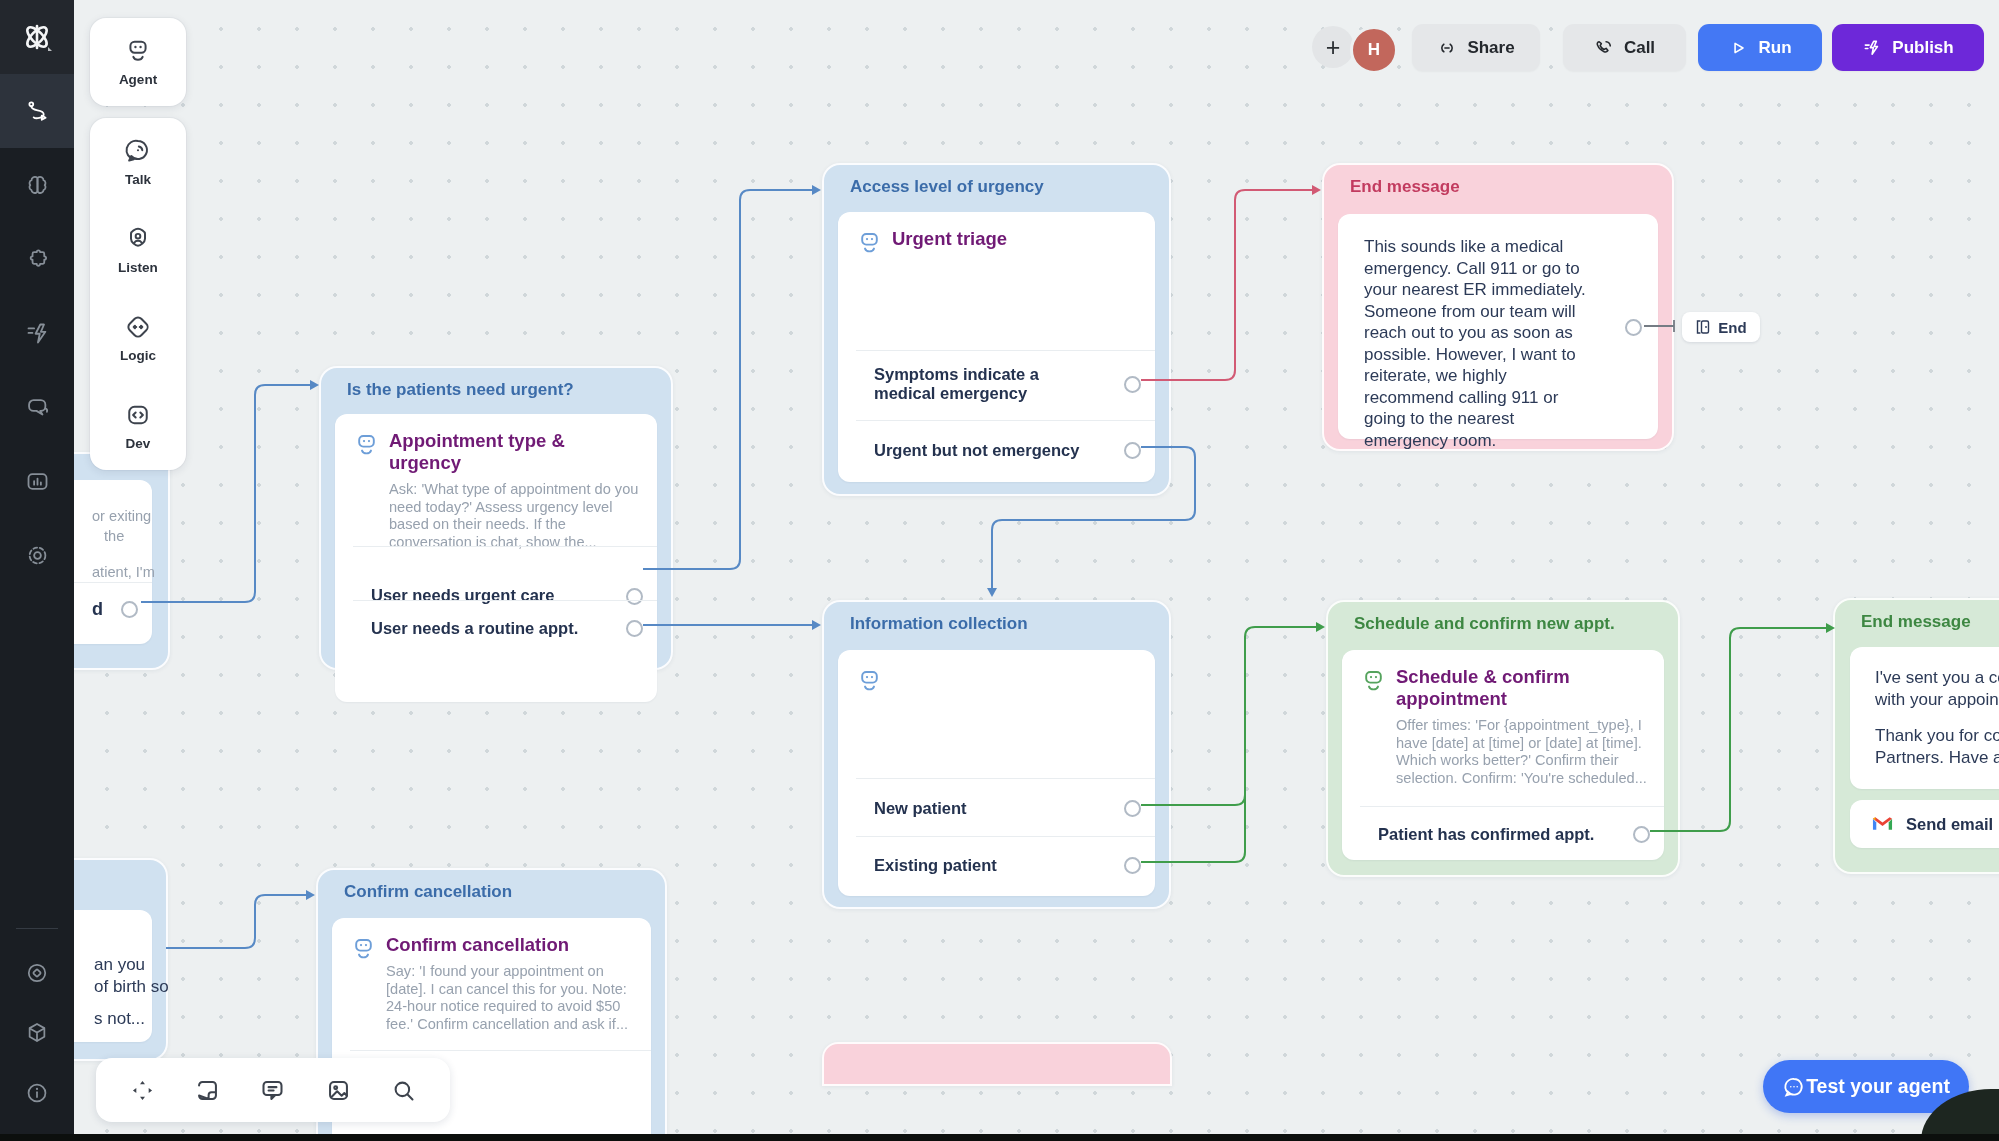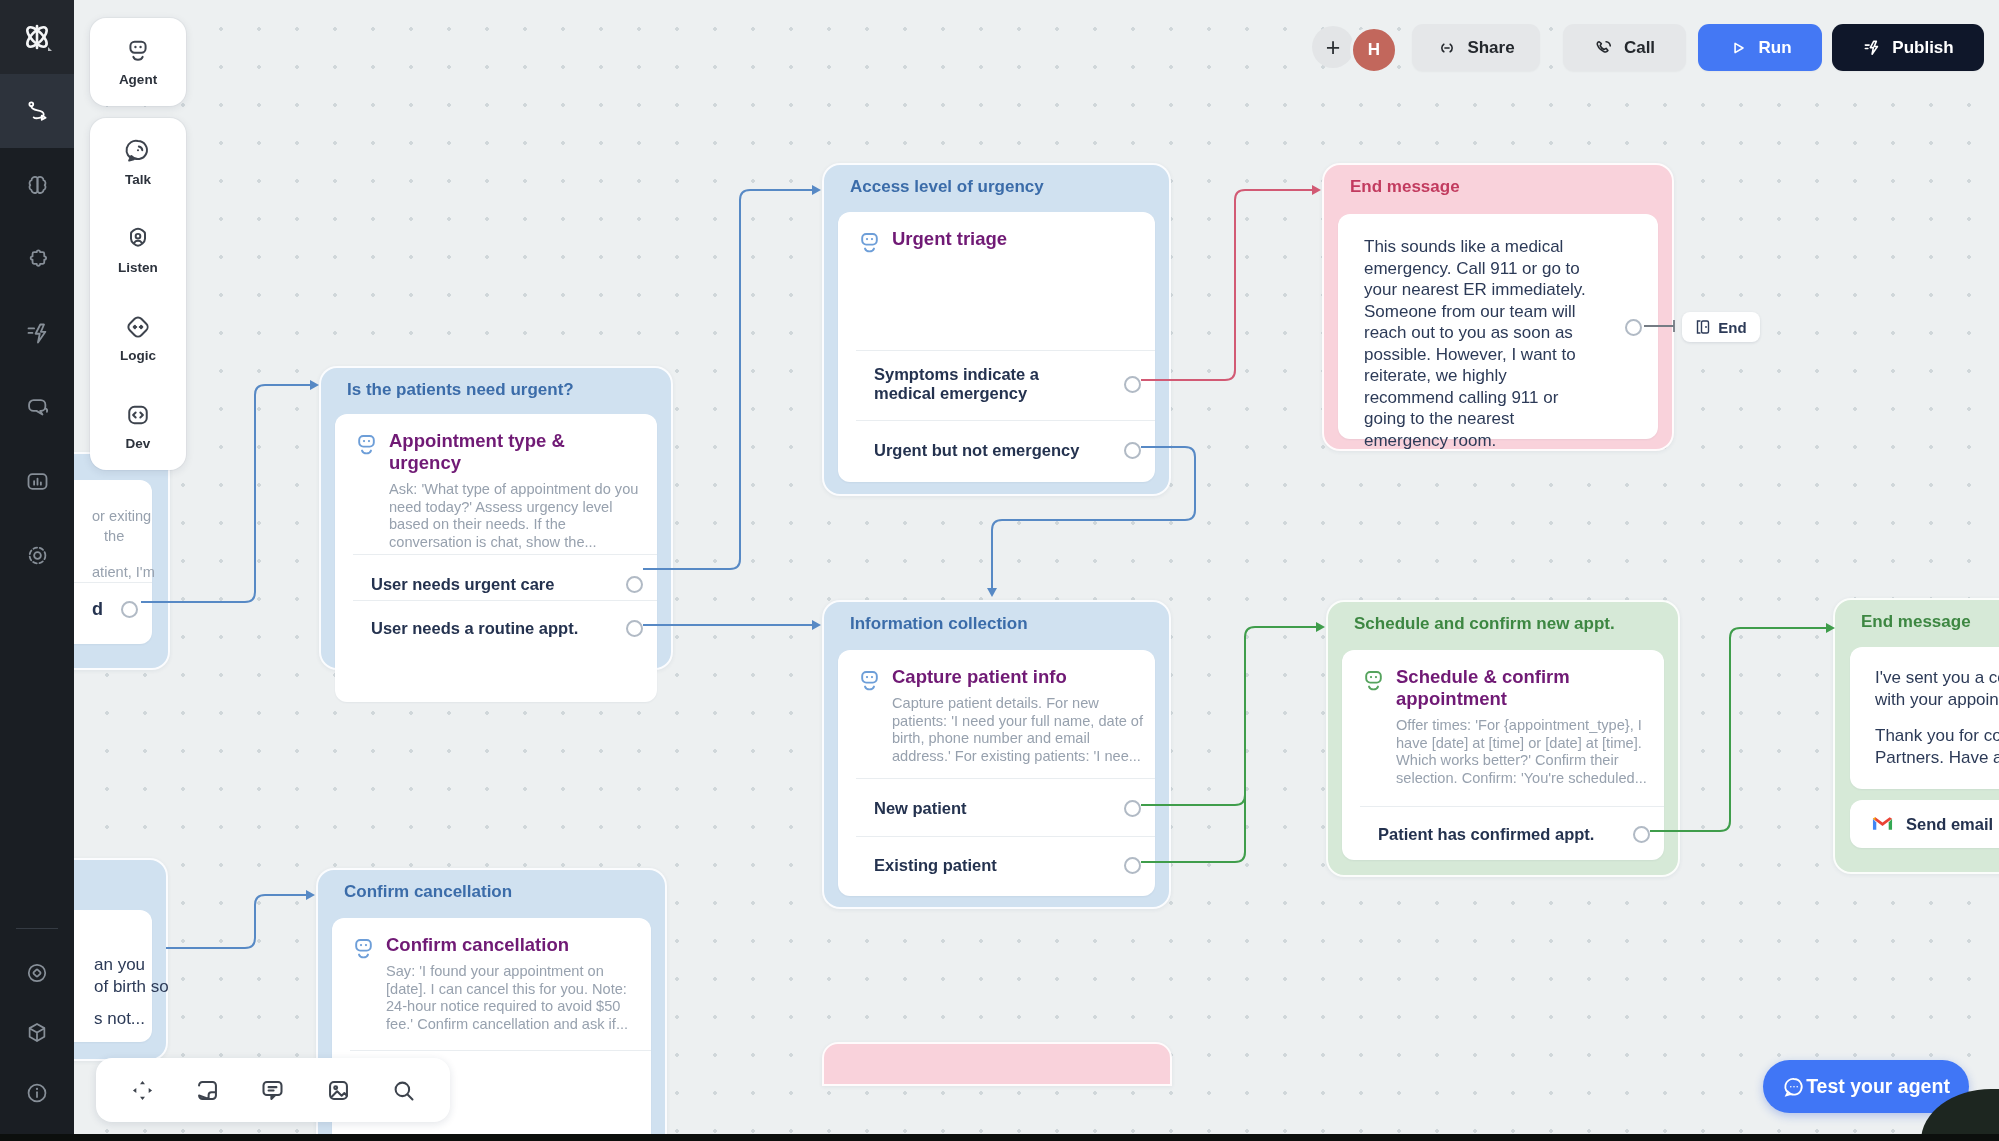--- a/index.html
+++ b/index.html
@@ -213,21 +213,21 @@
       <path d="M14.5 4.5 a5.5 5.5 0 0 1 5 5"></path>
     </svg>
     <span>Call</span>
   </div>
   <div class="tb-btn" style="left:1698px;width:124px;background:#4478f4;color:#fff;">
     <svg width="20" height="20" viewBox="0 0 24 24" style="stroke:#fff">
       <path d="M8.5 6.5 v11 l9.5-5.5 z"></path>
     </svg>
     <span>Run</span>
   </div>
-  <div class="tb-btn" style="left:1832px;width:152px;background:#0f172a;color:#fff;">
+  <div class="tb-btn" style="left:1832px;width:152px;background:#6d28d9;color:#fff;">
     <svg width="20" height="20" viewBox="0 0 24 24" style="stroke:#fff">
       <path d="M4 8.5 h4.5 M4 12.5 h3"></path>
       <path d="M14 4 l-4 7.5 h3.6 l-1.5 8 6.4-9.3 h-3.9 l2.6-6.2 z"></path>
     </svg>
     <span>Publish</span>
   </div>
 
   <div class="node blue" style="left:-28px;top:452px;width:194px;height:214px;box-shadow:0 0 0 2px #8bbbе8,0 1px 4px rgba(30,50,80,.07);">
     <div class="card" style="left:14px;top:26px;width:164px;height:164px;">
       <div class="frag card-desc" style="left:104px;top:28px;">or exiting</div>
@@ -248,21 +248,21 @@
           <rect x="5.5" y="3.5" width="13" height="9.5" rx="3.6"></rect>
           <circle cx="9.8" cy="8" r="1" fill="#6d9ed8" stroke="none"></circle>
           <circle cx="14.2" cy="8" r="1" fill="#6d9ed8" stroke="none"></circle>
           <path d="M8 16.5 a4.2 3.6 0 0 0 8 0"></path>
         </svg>
         <div>
           <div class="card-title">Appointment type &amp; urgency</div>
           <div class="card-desc" style="width:250px">Ask: 'What type of appointment do you need today?' Assess urgency level based on their needs. If the conversation is chat, show the...</div>
         </div>
       </div>
-      <div class="port-row" style="top:140px;height:58px;">
+      <div class="port-row" style="top:132px;height:58px;align-items:flex-end;">
         <span class="port-label">User needs urgent care</span>
         <span class="port-dot"></span>
       </div>
       <div class="port-row" style="top:186px;height:54px;">
         <span class="port-label">User needs a routine appt.</span>
         <span class="port-dot"></span>
       </div>
     </div>
   </div>
 
@@ -310,24 +310,20 @@
   <div class="node blue" style="left:822px;top:600px;width:345px;height:305px;">
     <div class="node-header">Information collection</div>
     <div class="card" style="left:14px;top:48px;width:317px;height:246px;">
       <div class="card-head">
         <svg width="27" height="27" viewBox="0 0 24 24" class="robot-blue">
           <rect x="5.5" y="3.5" width="13" height="9.5" rx="3.6"></rect>
           <circle cx="9.8" cy="8" r="1" fill="#6d9ed8" stroke="none"></circle>
           <circle cx="14.2" cy="8" r="1" fill="#6d9ed8" stroke="none"></circle>
           <path d="M8 16.5 a4.2 3.6 0 0 0 8 0"></path>
         </svg>
-        <div>
-          <div class="card-title">Capture patient info</div>
-          <div class="card-desc" style="width:252px">Capture patient details. For new patients: 'I need your full name, date of birth, phone number and email address.' For existing patients: 'I nee...</div>
-        </div>
       </div>
       <div class="port-row" style="top:128px;height:58px;">
         <span class="port-label">New patient</span>
         <span class="port-dot"></span>
       </div>
       <div class="port-row" style="top:186px;height:56px;">
         <span class="port-label">Existing patient</span>
         <span class="port-dot"></span>
       </div>
     </div>

